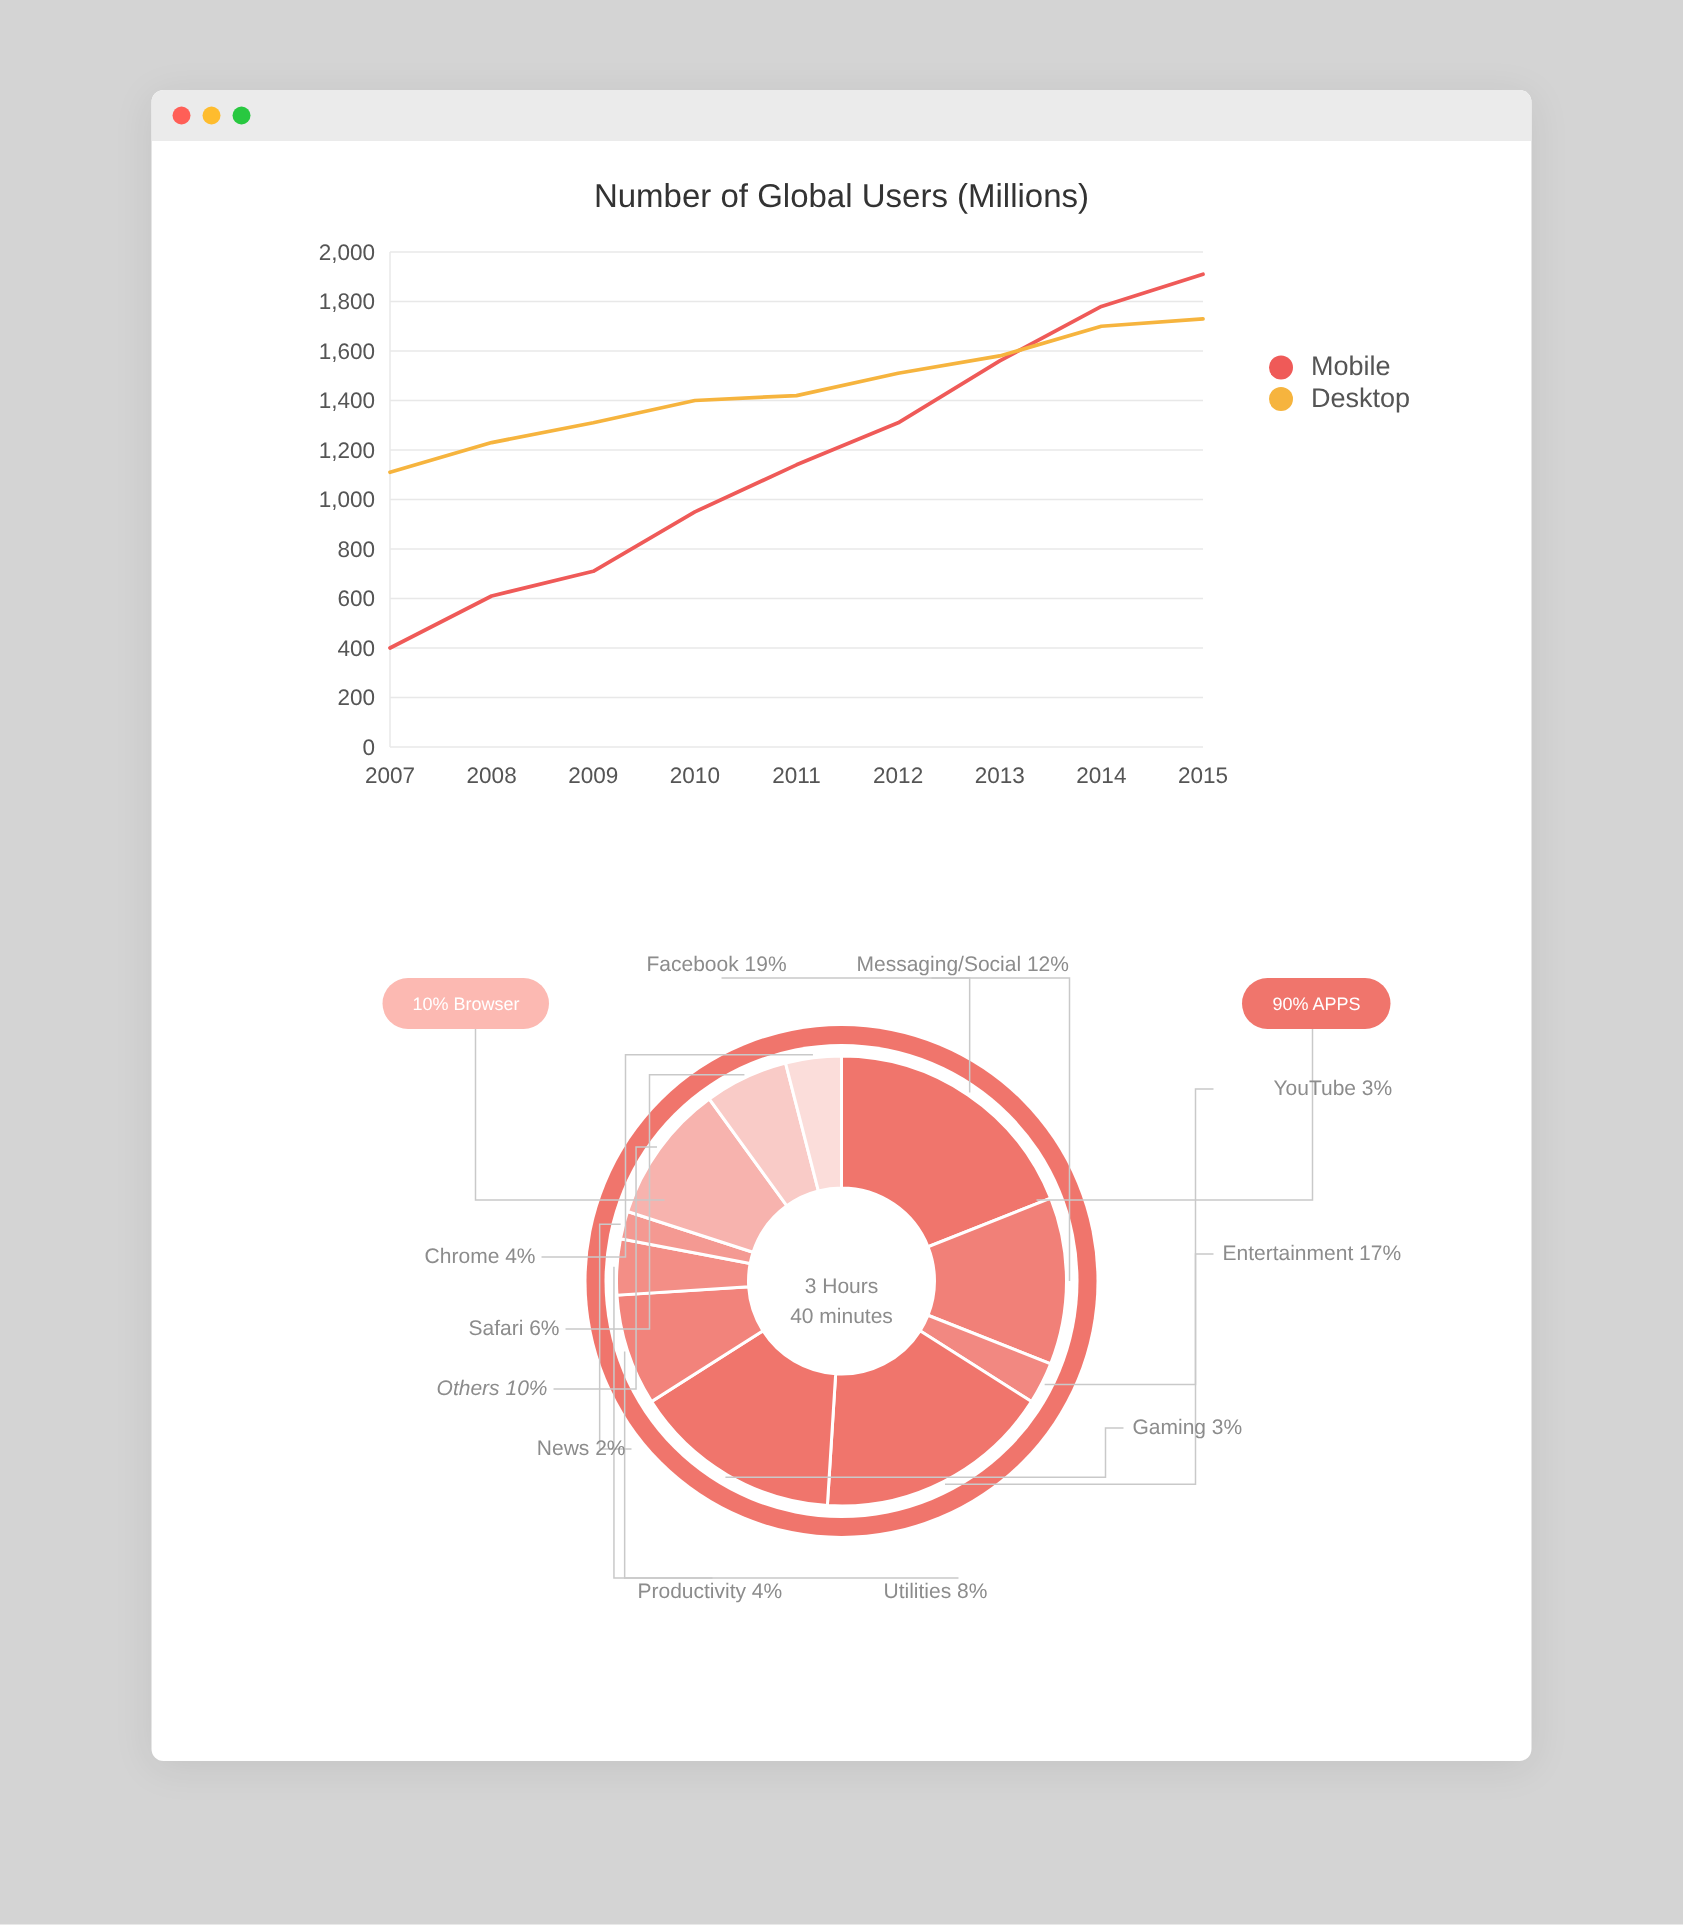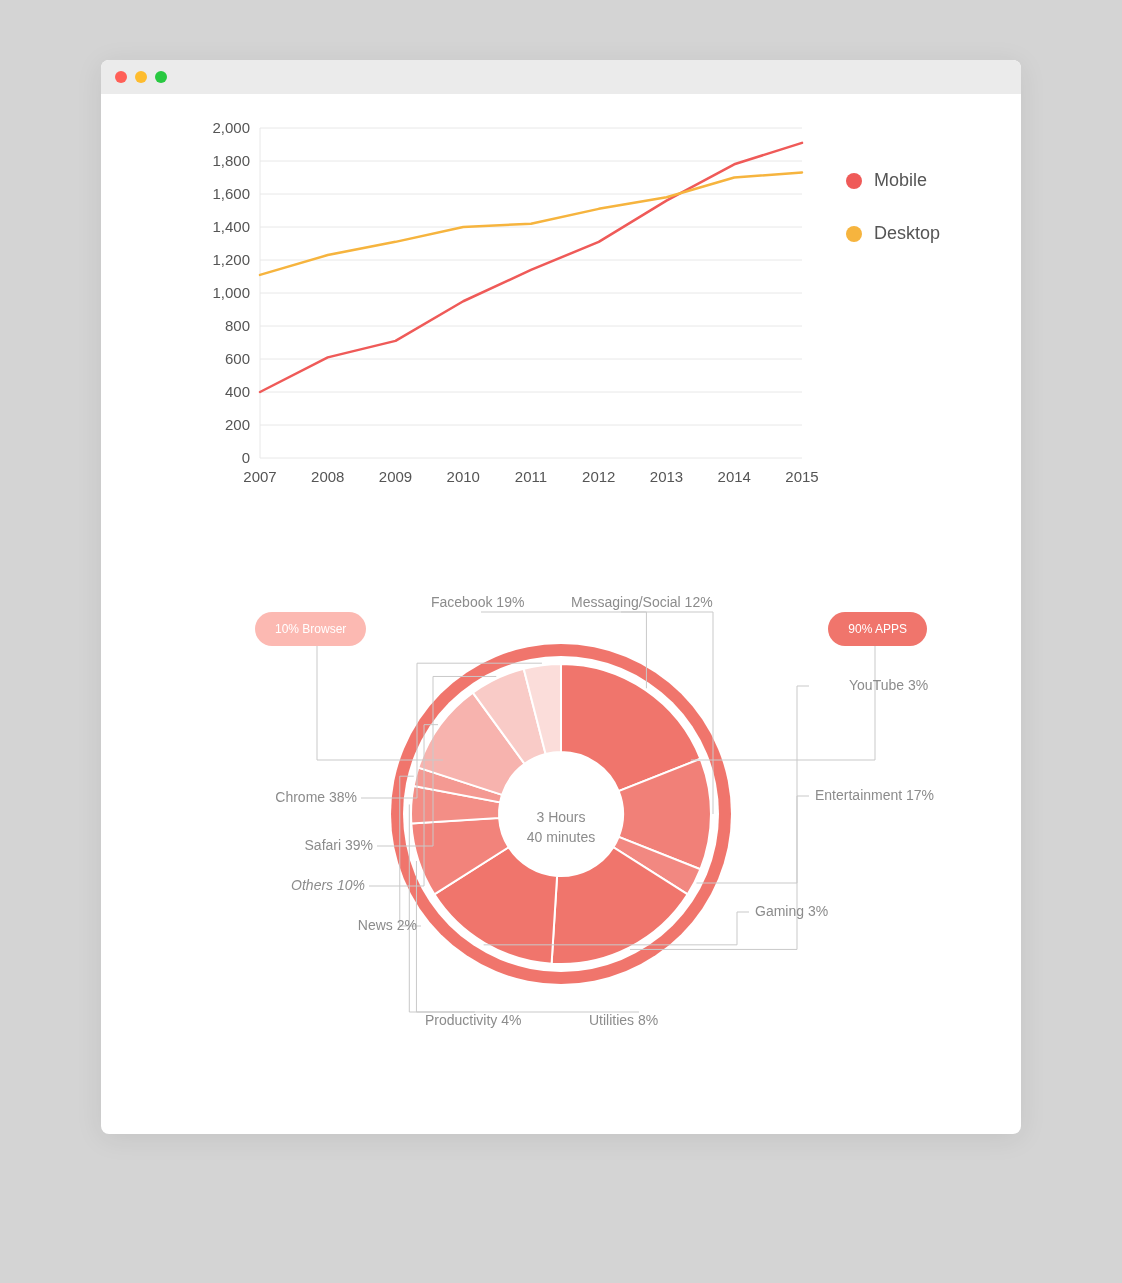--- a/index.html
+++ b/index.html
@@ -40,24 +40,23 @@
     font-weight:400;
     margin-bottom:14px;
   }
   .line-chart-wrap {
     display:flex;
     align-items:flex-start;
     justify-content:center;
     gap: 24px;
   }
   .legend {
-    margin-top: 52px;
+    margin-top: 76px;
     display:flex;
     flex-direction:column;
-    gap:32px;
   }
   .legend-item { display:flex; align-items:center; gap:12px; font-size:18px; color:#555;}
   .legend-dot { width:16px; height:16px; border-radius:50%; }
   .pie-section { margin-top: 86px; }
   .pie-wrap { position:relative; height:500px; }
   .pie-svg-holder {
     position:absolute; left:50%; top:50px; transform:translateX(-50%);
   }
   .pill {
     position:absolute;
@@ -87,20 +86,21 @@
 <div class="window">
   <div class="titlebar">
     <div class="dot red"></div>
     <div class="dot yellow"></div>
     <div class="dot green"></div>
   </div>
 
   <div class="content">
 
     <div>
+      <h2 class="sect-title">Number of Global Users (Millions)</h2>
       <div class="line-chart-wrap">
         <svg id="line-svg" width="640" height="380">
             <line x1="78" y1="340" x2="620" y2="340" stroke="#e8e8e8" stroke-width="1"></line>
             <text x="68" y="345" text-anchor="end" font-size="15" fill="#555">0</text>
             <line x1="78" y1="307" x2="620" y2="307" stroke="#e8e8e8" stroke-width="1"></line>
             <text x="68" y="312" text-anchor="end" font-size="15" fill="#555">200</text>
             <line x1="78" y1="274" x2="620" y2="274" stroke="#e8e8e8" stroke-width="1"></line>
             <text x="68" y="279" text-anchor="end" font-size="15" fill="#555">400</text>
             <line x1="78" y1="240.99999999999997" x2="620" y2="240.99999999999997" stroke="#e8e8e8" stroke-width="1"></line>
             <text x="68" y="245.99999999999997" text-anchor="end" font-size="15" fill="#555">600</text>
@@ -192,20 +192,20 @@
         <div id="pie-labels">
             <div class="pie-label" style="left: 296px; top: 10px;">Facebook 19%</div>
             <div class="pie-label" style="left: 436px; top: 10px;">Messaging/Social 12%</div>
             <div class="pie-label" style="left: 714px; top: 93px;">YouTube 3%</div>
             <div class="pie-label" style="left: 680px; top: 203px;">Entertainment 17%</div>
             <div class="pie-label" style="left: 620px; top: 319px;">Gaming 3%</div>
             <div class="pie-label" style="left: 454px; top: 428px;">Utilities 8%</div>
             <div class="pie-label" style="left: 290px; top: 428px;">Productivity 4%</div>
             <div class="pie-label" style="right: 570px; top: 333px; text-align: right;">News 2%</div>
             <div class="pie-label" style="right: 622px; top: 293px; text-align: right; font-style: italic;">Others 10%</div>
-            <div class="pie-label" style="right: 614px; top: 253px; text-align: right;">Safari 39%</div>
-            <div class="pie-label" style="right: 630px; top: 205px; text-align: right;">Chrome 38%</div>
+            <div class="pie-label" style="right: 614px; top: 253px; text-align: right;">Safari 6%</div>
+            <div class="pie-label" style="right: 630px; top: 205px; text-align: right;">Chrome 4%</div>
           </div>
       </div>
     </div>
 
   </div>
 </div>
 
 </body></html>

